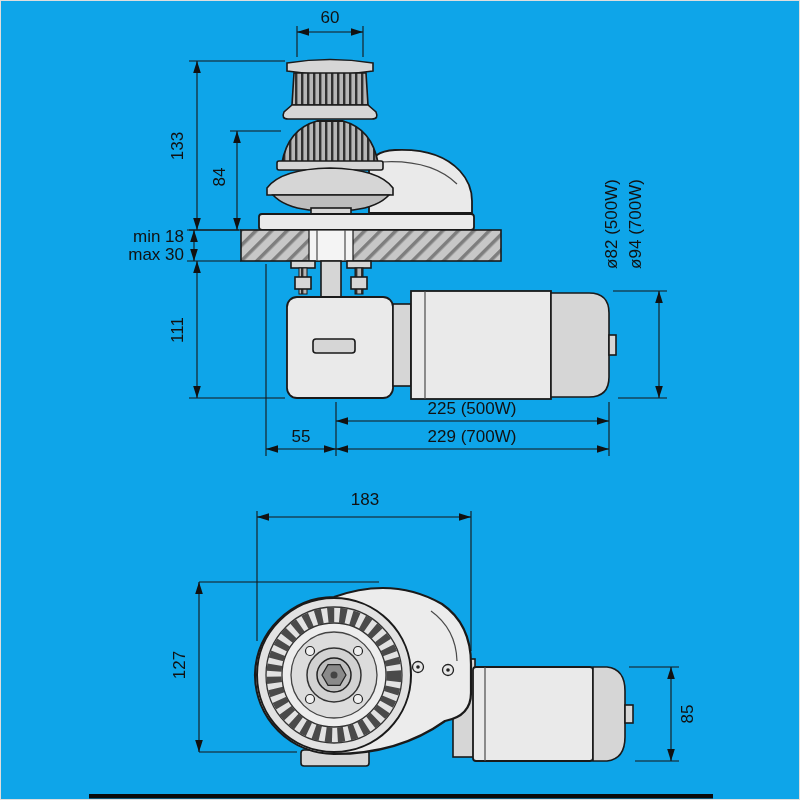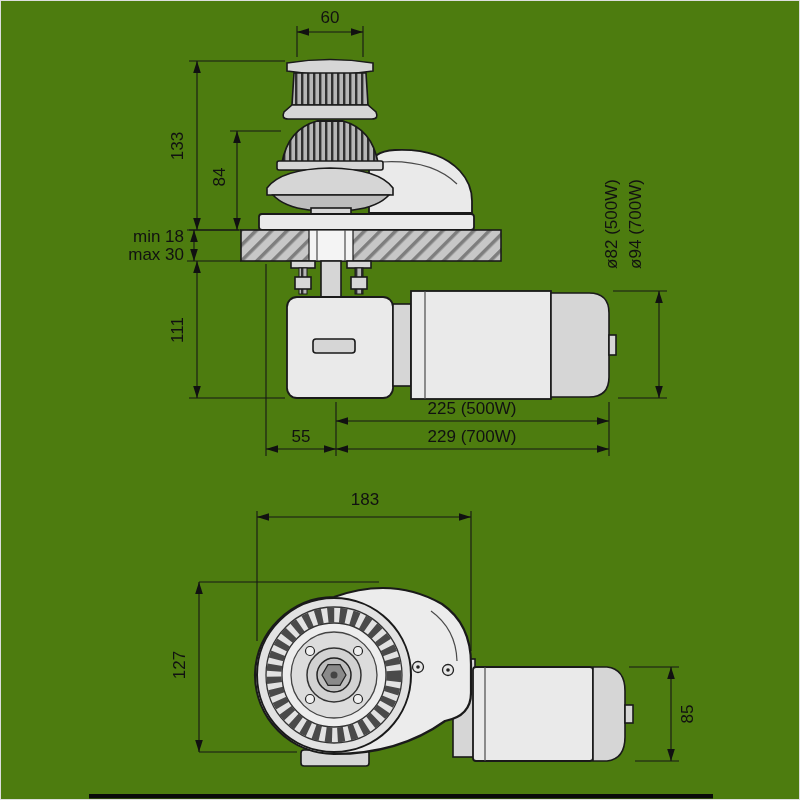--- a/index.html
+++ b/index.html
@@ -1,20 +1,20 @@
 <!DOCTYPE html>
 <html><head>
 <meta charset="utf-8">
 <style>
   html,body { margin:0; padding:0; background:#fff; }
   .canvas {
     position:relative;
     width:798px; height:798px;
     border:1px solid #dedede;
-    background:#4d7c0f;
+    background:#0ea5e9;
     font-family:"Liberation Sans", sans-serif;
     overflow:hidden;
   }
   svg { display:block; }
   .ln       { stroke:#1a1a1a; stroke-width:1.8; fill:none; }
   .thin     { stroke:#4a4a4a; stroke-width:1.2; fill:none; }
   .fill-light { fill:#eaeaea; stroke:#1a1a1a; stroke-width:1.8; }
   .fill-mid   { fill:#d6d6d6; stroke:#1a1a1a; stroke-width:1.6; }
   .fill-dark  { fill:#bdbdbd; stroke:#1a1a1a; stroke-width:1.6; }
   .dim    { stroke:#161616; stroke-width:1.1; fill:none; }

